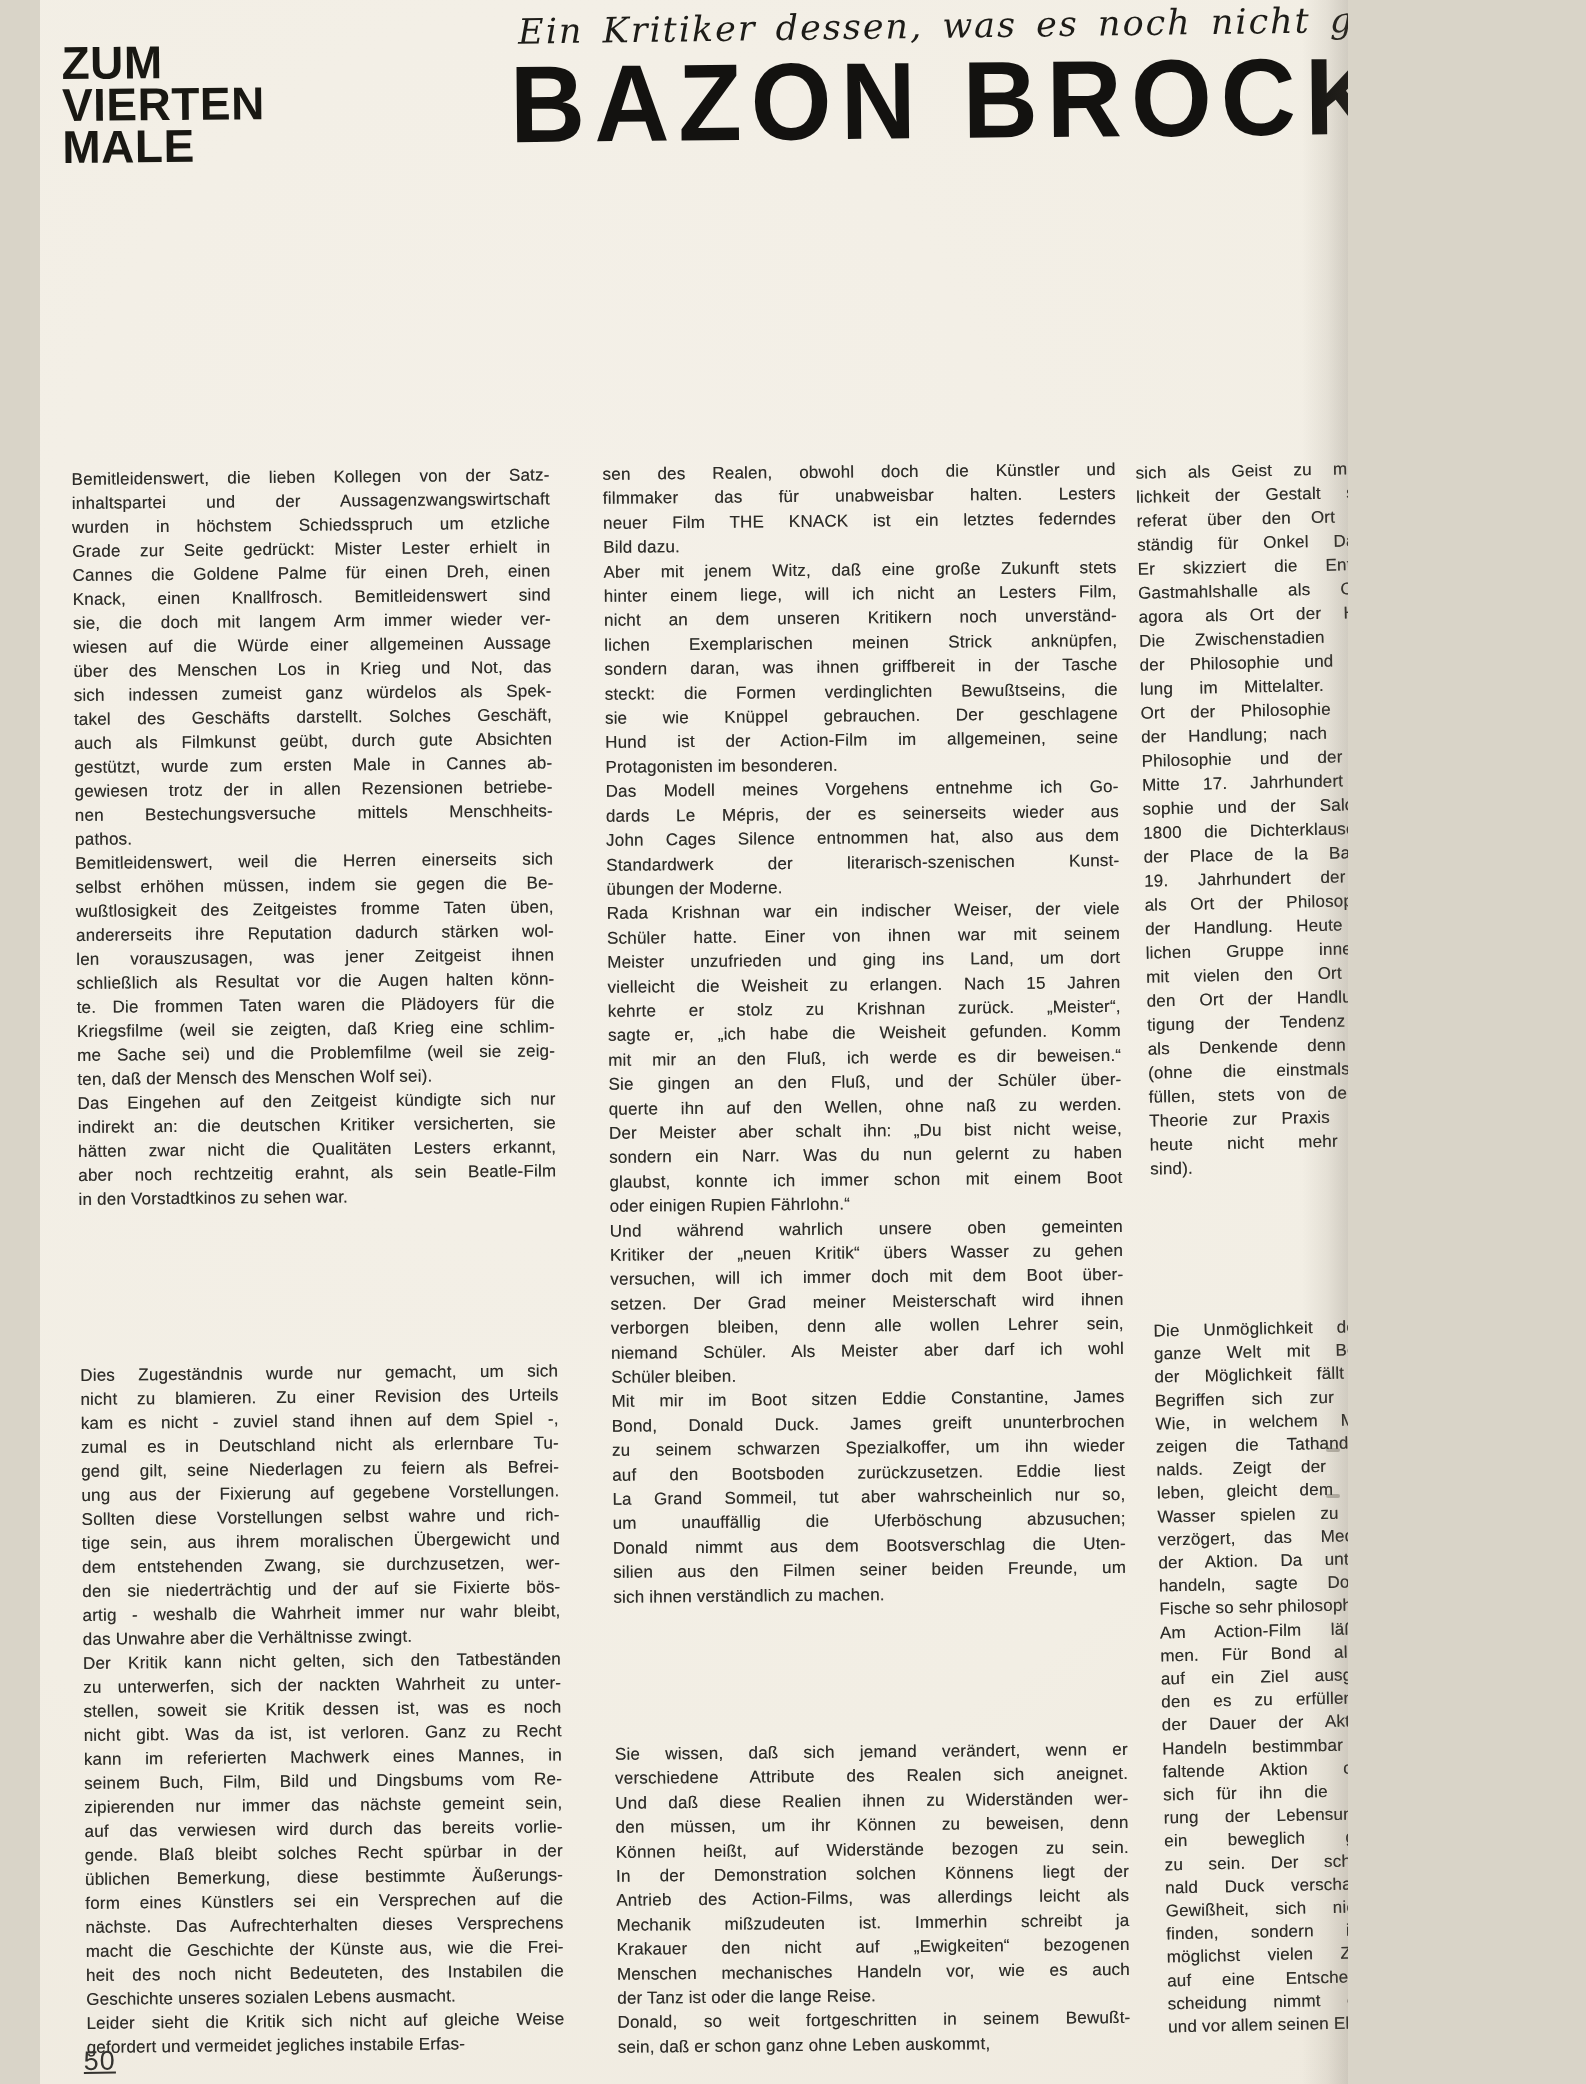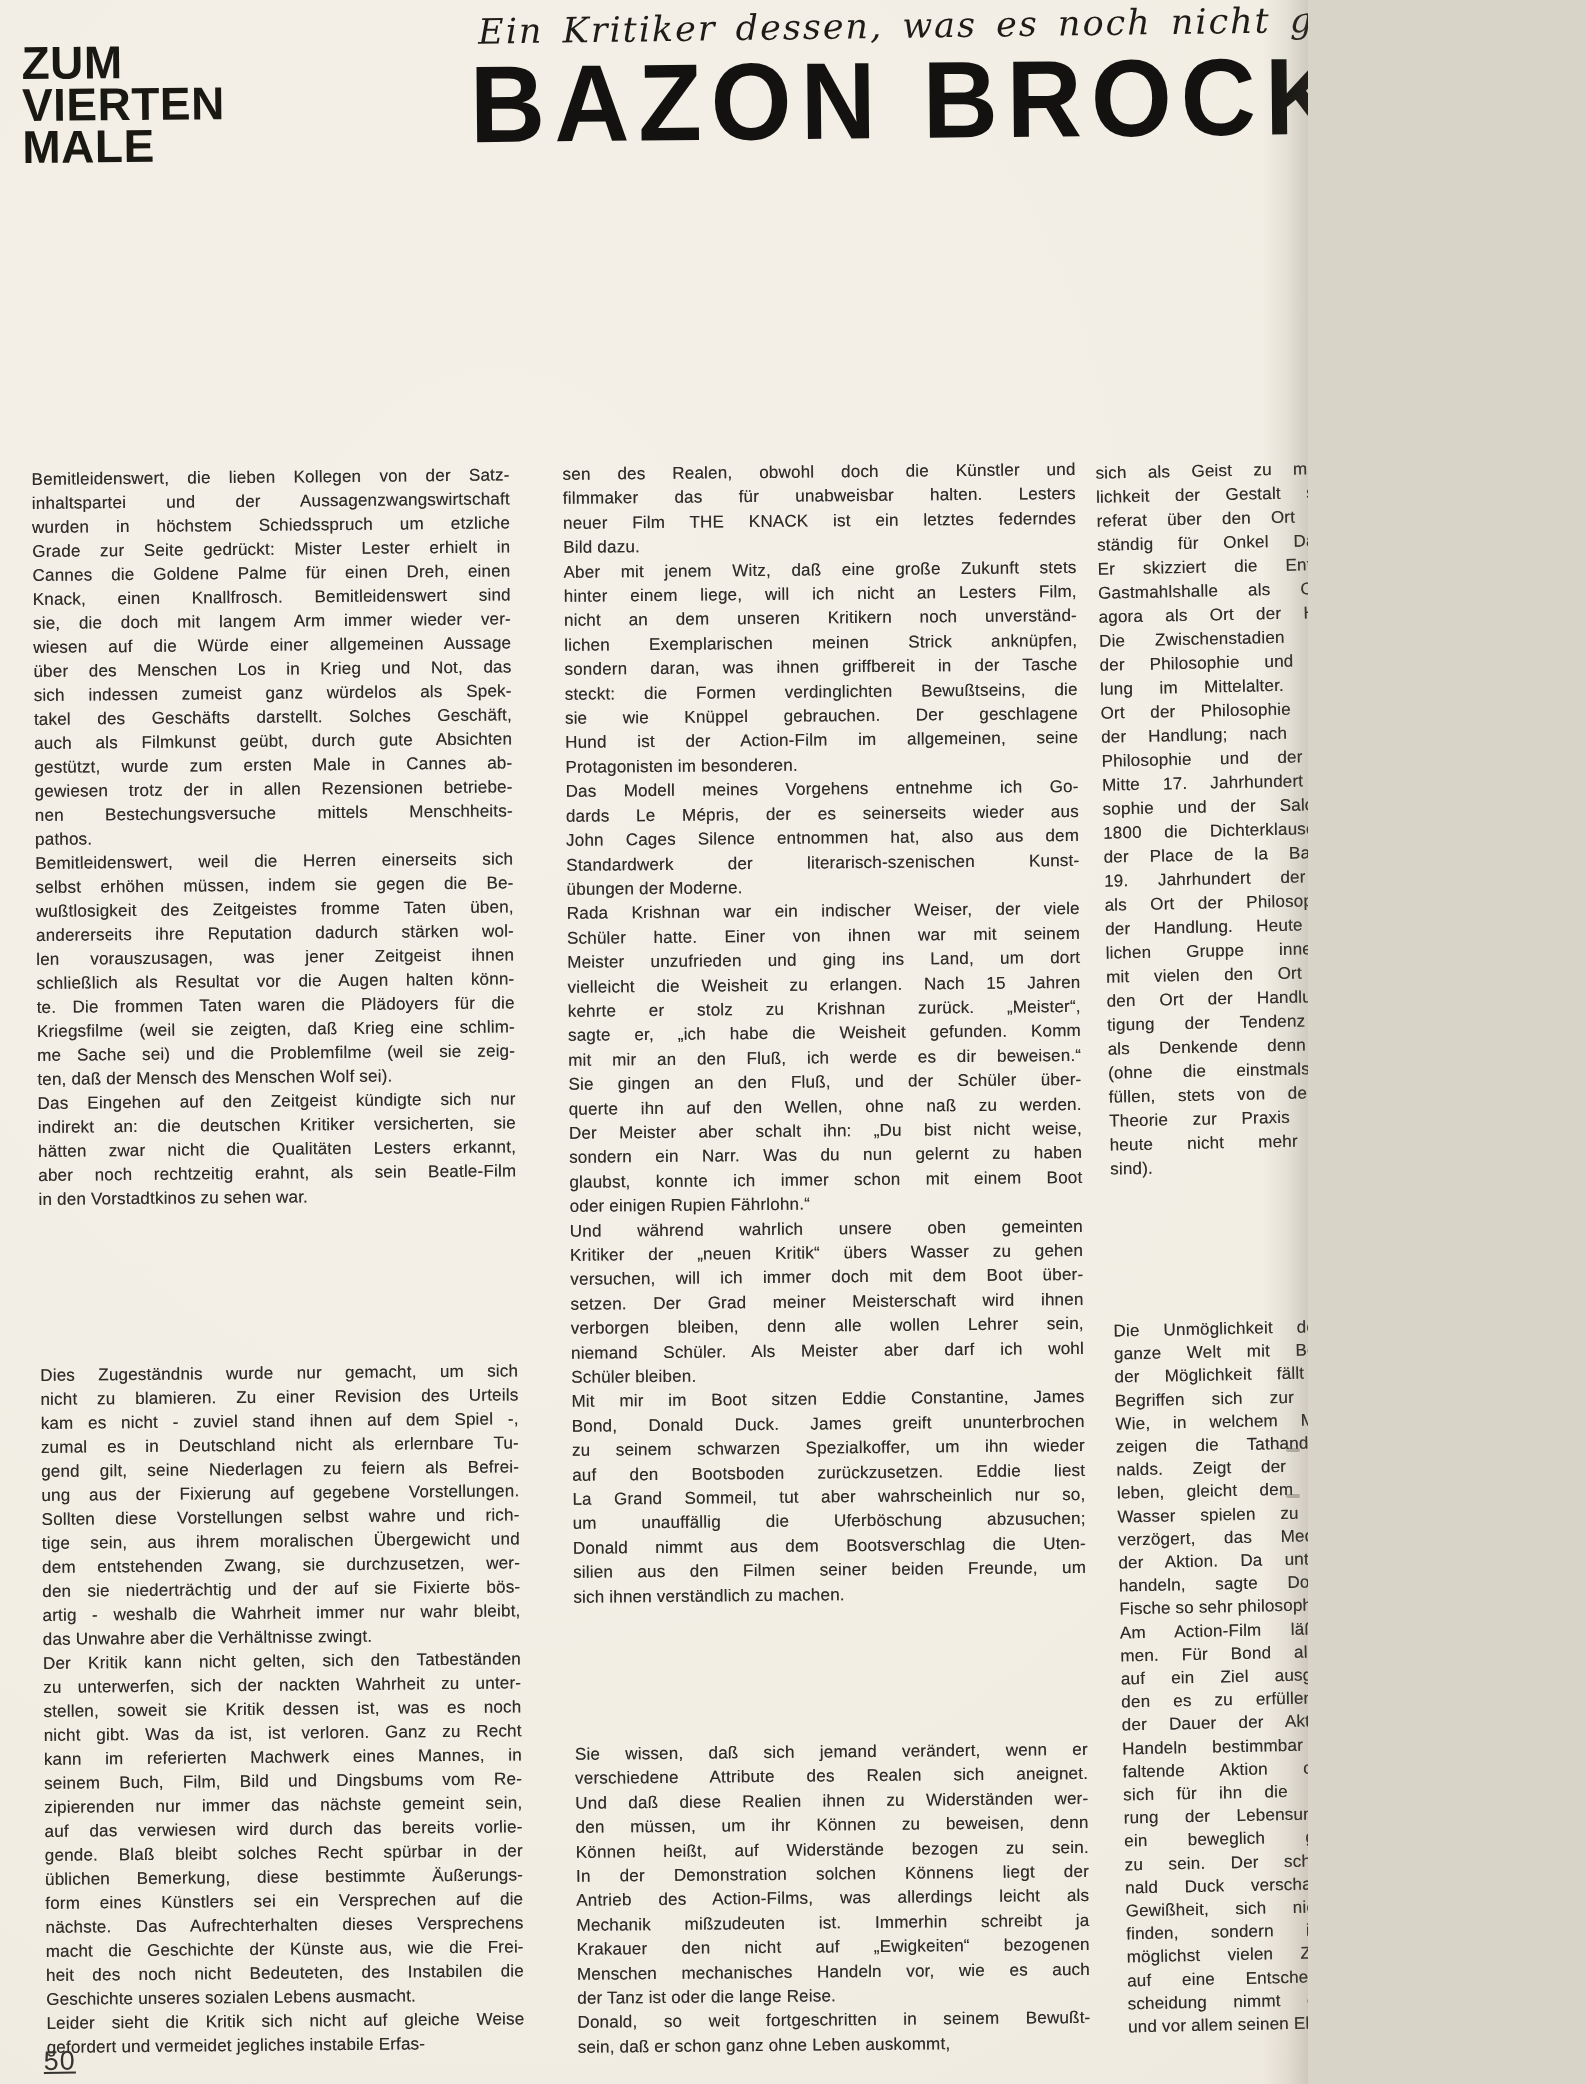--- a/index.html
+++ b/index.html
@@ -1,19 +1,19 @@
 <!DOCTYPE html>
 <html><head>
 <meta charset="utf-8">
 <style>
   html,body{margin:0;padding:0;background:#d9d4c8;}
   .page{
     position:relative;width:1308px;height:2084px;overflow:hidden;
     background:radial-gradient(135% 105% at 38% 30%, #f4f0e8 0%, #f2eee4 55%, #ece6da 100%);
-    font-family:"Liberation Sans",sans-serif;color:#2d2c28;
+    font-family:"Liberation Sans",sans-serif;color:#2d2c28;margin-left:40px;
   }
   .rot{position:absolute;inset:0;transform:rotate(-0.55deg);transform-origin:50% 45%;}
   .kicker{
     position:absolute;left:30px;top:36px;
     font-size:46px;font-weight:bold;line-height:42px;letter-spacing:0.5px;color:#191813;
   }
   .overline{
     position:absolute;left:487px;top:10px;
     font-family:"DejaVu Serif","Liberation Serif",serif;font-style:italic;
     font-size:35px;color:#1d1c18;letter-spacing:2px;word-spacing:6px;white-space:nowrap;

